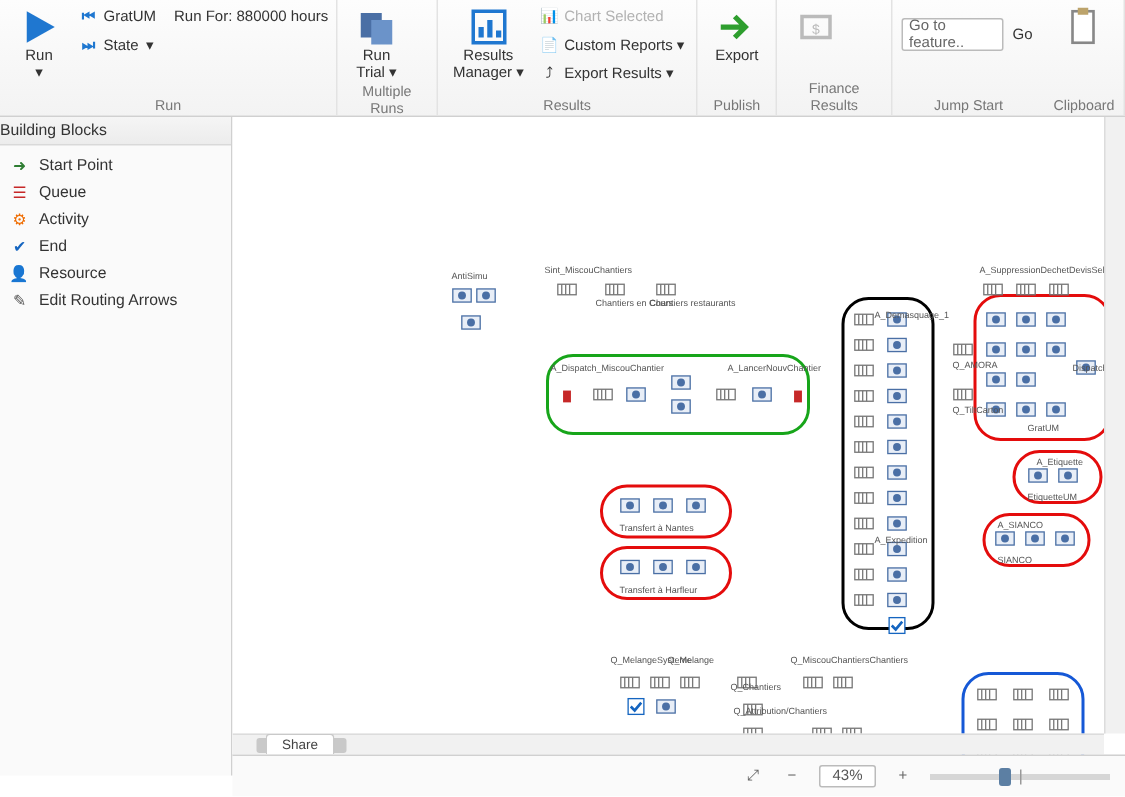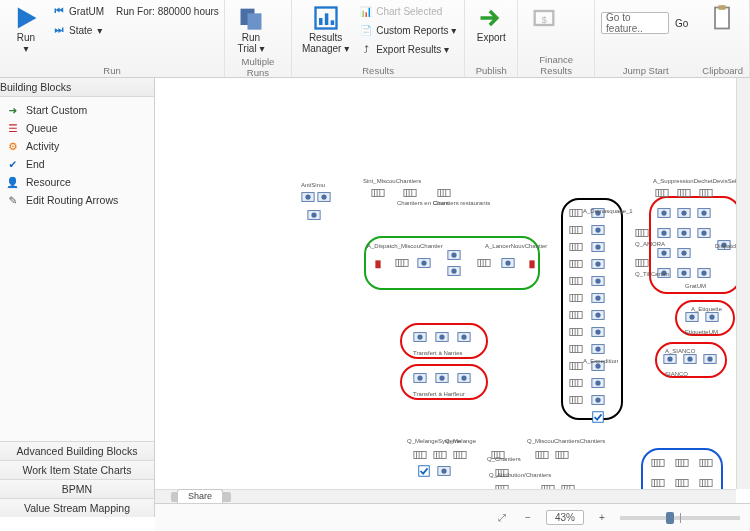--- a/index.html
+++ b/index.html
@@ -260,21 +260,21 @@
     </div>
     <div class="ribbon-group-label">Clipboard</div>
   </div>
 </div>
 
 <div class="leftpanel">
   <div class="lp-head">Building Blocks</div>
   <div class="lp-list" id="lp-list">
       <div class="lp-item">
         <span class="lp-icon" style="color: rgb(46, 125, 50);">➜</span>
-        <span>Start Custom</span>
+        <span>Start Point</span>
       </div>
       <div class="lp-item">
         <span class="lp-icon" style="color: rgb(198, 40, 40);">☰</span>
         <span>Queue</span>
       </div>
       <div class="lp-item">
         <span class="lp-icon" style="color: rgb(239, 108, 0);">⚙</span>
         <span>Activity</span>
       </div>
       <div class="lp-item">
@@ -284,26 +284,20 @@
       <div class="lp-item">
         <span class="lp-icon" style="color: rgb(46, 125, 50);">👤</span>
         <span>Resource</span>
       </div>
       <div class="lp-item">
         <span class="lp-icon" style="color: rgb(85, 85, 85);">✎</span>
         <span>Edit Routing Arrows</span>
       </div>
     </div>
   <div class="lp-spacer"></div>
-  <div class="lp-tabs" id="lp-tabs">
-      <div class="lp-tab">Advanced Building Blocks</div>
-      <div class="lp-tab">Work Item State Charts</div>
-      <div class="lp-tab">BPMN</div>
-      <div class="lp-tab">Value Stream Mapping</div>
-    </div>
 </div>
 
 <div class="canvas-wrap">
   <div class="canvas" id="canvas">
       <div class="cluster" style="border-color: rgb(23, 165, 26); left: 209px; top: 158px; width: 176px; height: 54px;"></div>
       <div class="cluster" style="border-color: rgb(228, 12, 12); left: 245px; top: 245px; width: 88px; height: 36px;"></div>
       <div class="cluster" style="border-color: rgb(228, 12, 12); left: 245px; top: 286px; width: 88px; height: 36px;"></div>
       <div class="cluster" style="border-color: rgb(0, 0, 0); left: 406px; top: 120px; width: 62px; height: 222px;"></div>
       <div class="cluster" style="border-color: rgb(228, 12, 12); left: 494px; top: 118px; width: 92px; height: 98px;"></div>
       <div class="cluster" style="border-color: rgb(228, 12, 12); left: 594px; top: 118px; width: 102px; height: 98px;"></div>

